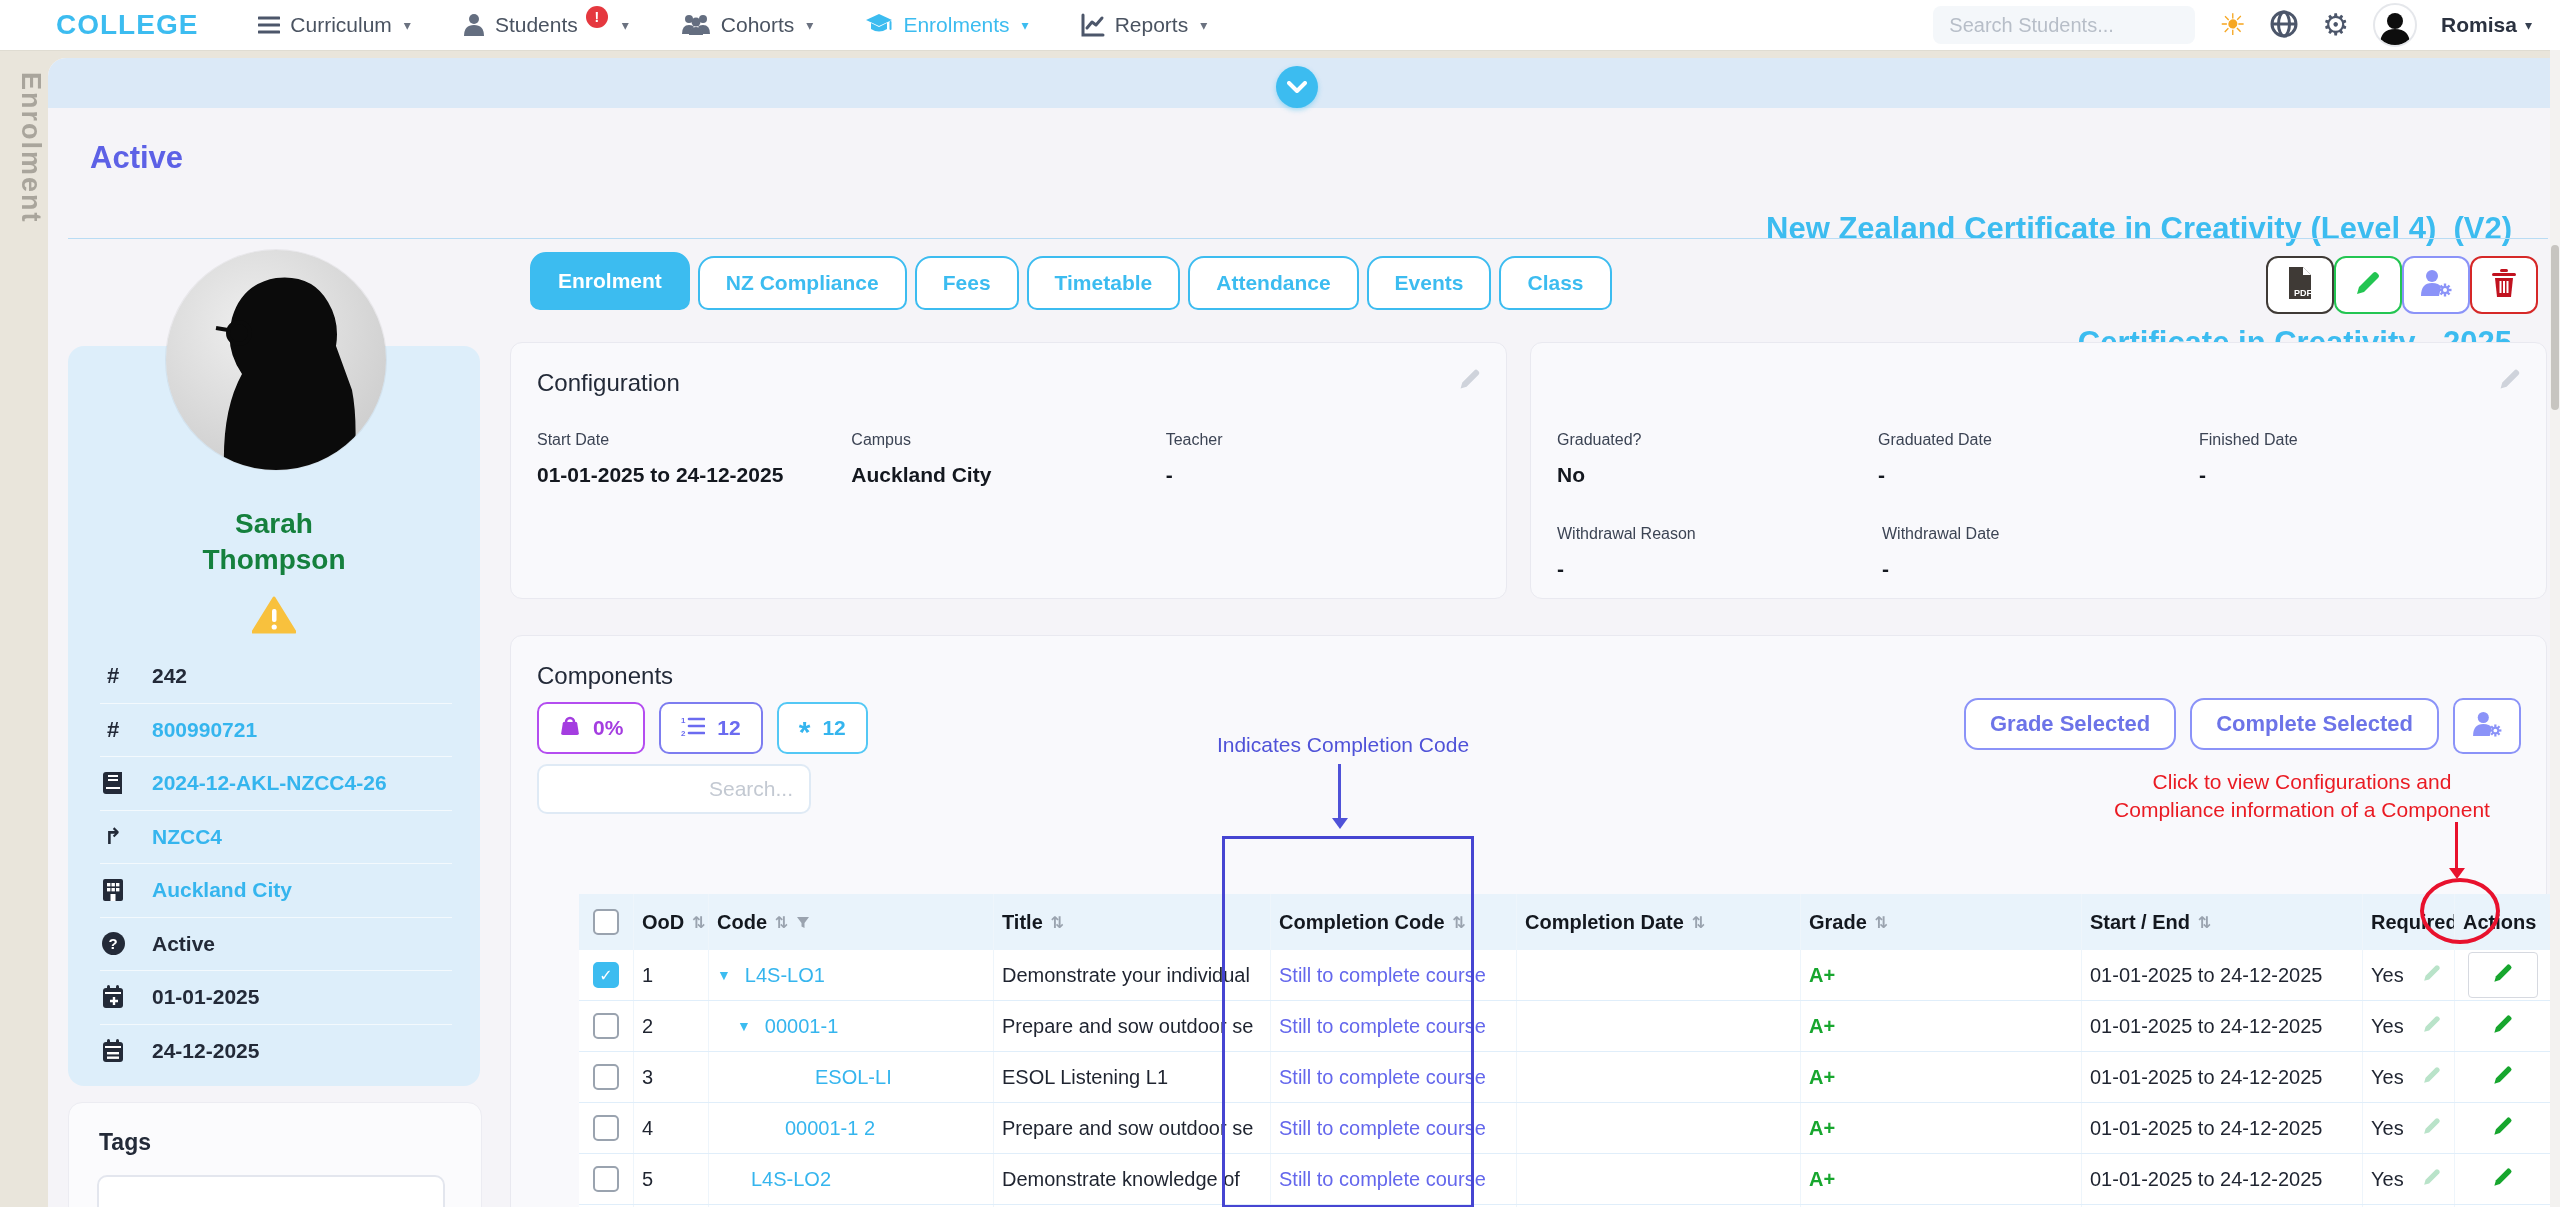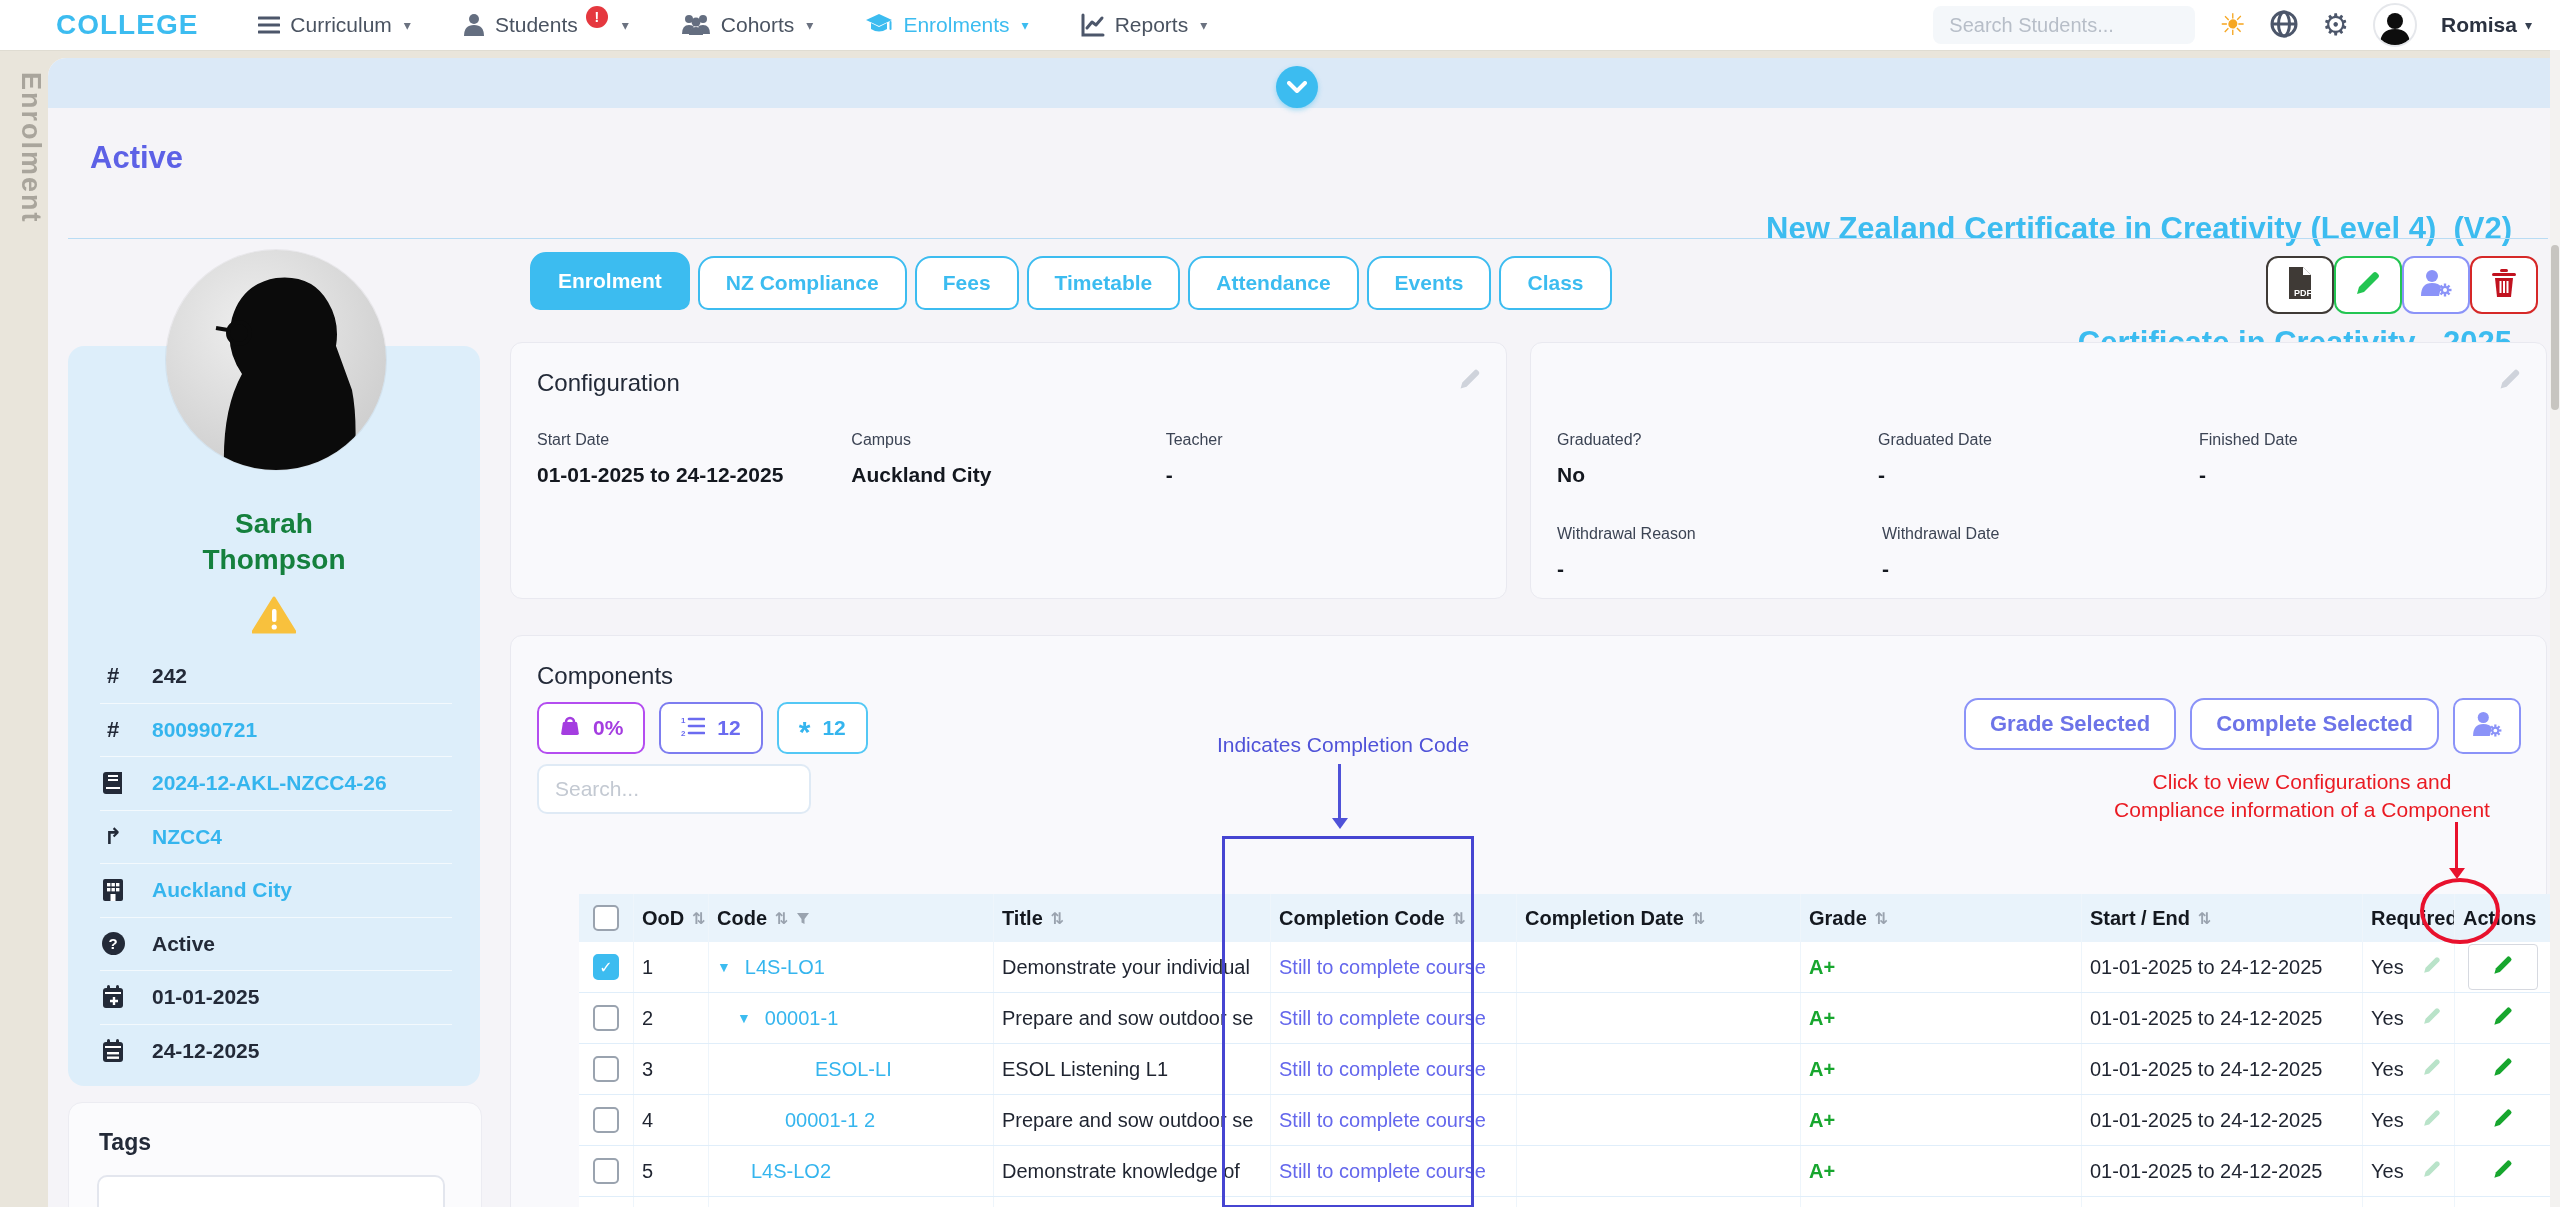--- a/index.html
+++ b/index.html
@@ -109,30 +109,30 @@
   
   .card-components{left:462px;top:577px;width:2035px;height:650px;}
   .comp-badges{position:absolute;left:26px;top:66px;display:flex;gap:14px;}
   .badge{height:48px;border-radius:10px;background:#fff;display:flex;align-items:center;justify-content:center;gap:12px;padding:0 20px;font-size:21px;font-weight:700;cursor:pointer;}
   .badge.purple{border:2px solid #b44df0;color:#a43de0;}
   .badge.indigo{border:2px solid #7d7df0;color:#6b6bf0;}
   .badge.cyan{border:2px solid #53c8f5;color:#35b5ee;}
   .badge .star{font-size:30px;font-weight:700;line-height:20px;position:relative;top:4px;}
   .comp-search{
     position:absolute;left:26px;top:128px;width:238px;height:46px;border:2px solid #dfeaf5;border-radius:10px;
-    background:#fff;font-size:21px;color:#374151;padding:0 16px;outline:none;
+    background:#fff;font-size:21px;color:#374151;padding:0 16px;outline:none;text-align:right;
   }
   .comp-search::placeholder{color:#c3c9d2;}
   .comp-actions{position:absolute;right:25px;top:62px;display:flex;gap:14px;}
   .sel-btn{height:52px;border:2px solid #8b93f8;border-radius:14px;background:#fff;color:#6d74e8;font-size:22px;font-weight:700;padding:0 24px;cursor:pointer;}
   .sel-ico{width:64px;height:52px;border:2px solid #8b93f8;border-radius:10px;background:#fff;display:flex;align-items:center;justify-content:center;cursor:pointer;}
   
   .tbl{position:absolute;left:68px;top:258px;width:1973px;}
   .t-row{display:grid;grid-template-columns:55px 75px 285px 277px 246px 284px 281px 281px 92px 97px;align-items:center;background:#fff;}
-  .t-head{height:48px;background:#e9f3fb;}
+  .t-head{height:56px;background:#e9f3fb;}
   .t-body .t-row{height:50px;border-bottom:1px solid #e0eefa;}
   .t-cell{height:100%;display:flex;align-items:center;padding:0 8px;font-size:20px;white-space:nowrap;overflow:hidden;border-right:1px solid #eef5fb;}
   .t-head .t-cell{font-weight:800;color:#14181f;gap:8px;}
   .sort{color:#9aa3af;font-size:16px;}
   .cb{width:22px;height:22px;border:2px solid #9aa3af;border-radius:5px;background:#fff;cursor:pointer;flex:none;}
   .cb.checked{background:#3cbcf0;border-color:#3cbcf0;color:#fff;font-size:16px;font-weight:800;display:flex;align-items:center;justify-content:center;}
   .c-center{justify-content:center;}
   .code-link{color:#35b5ee;font-weight:500;cursor:pointer;}
   .tri{color:#3cbcf0;font-size:14px;margin-right:14px;cursor:pointer;}
   .ind-1{padding-left:76px;}

